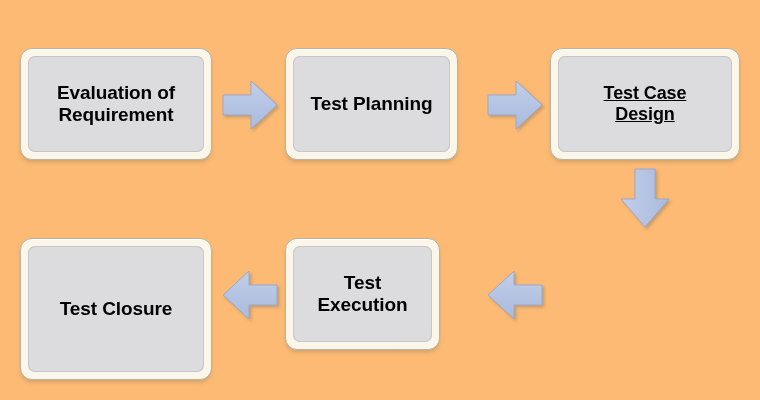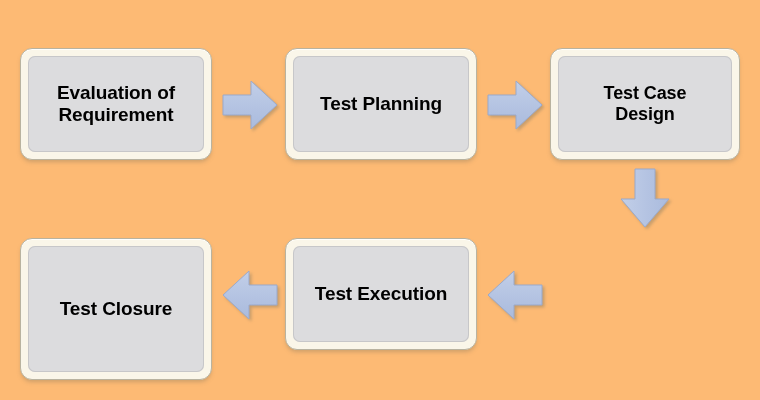--- a/index.html
+++ b/index.html
@@ -53,24 +53,24 @@
     white-space: pre-line;
     letter-spacing: -0.1px;
   }
   .node.three-line .label {
     font-size: 18px;
     line-height: 1.15;
   }
 
   
   #node-evaluation      { left: 20px;  top: 48px;  width: 192px; height: 112px; }
-  #node-test-planning   { left: 285px; top: 48px;  width: 192px; height: 112px; }
-  #node-test-case       { left: 550px; top: 48px;  width: 190px; height: 112px; }
+  #node-test-planning   { left: 285px; top: 48px;  width: 173px; height: 112px; }
+  #node-test-case       { left: 550px; top: 48px;  width: 190px; height: 112px; text-decoration: underline; }
   #node-setup-env       { left: 550px; top: 238px; width: 190px; height: 112px; }
-  #node-test-execution  { left: 285px; top: 238px; width: 192px; height: 112px; }
+  #node-test-execution  { left: 285px; top: 238px; width: 155px; height: 112px; }
   #node-test-closure    { left: 20px;  top: 238px; width: 192px; height: 142px; }
 
   
   .arrow {
     position: absolute;
     filter: drop-shadow(2px 2px 1.5px rgba(120,115,95,0.40));
   }
   .arrow svg { display: block; }
 
   #arrow-eval-to-planning   { left: 222px; top: 78px;  width: 56px; height: 54px; }

